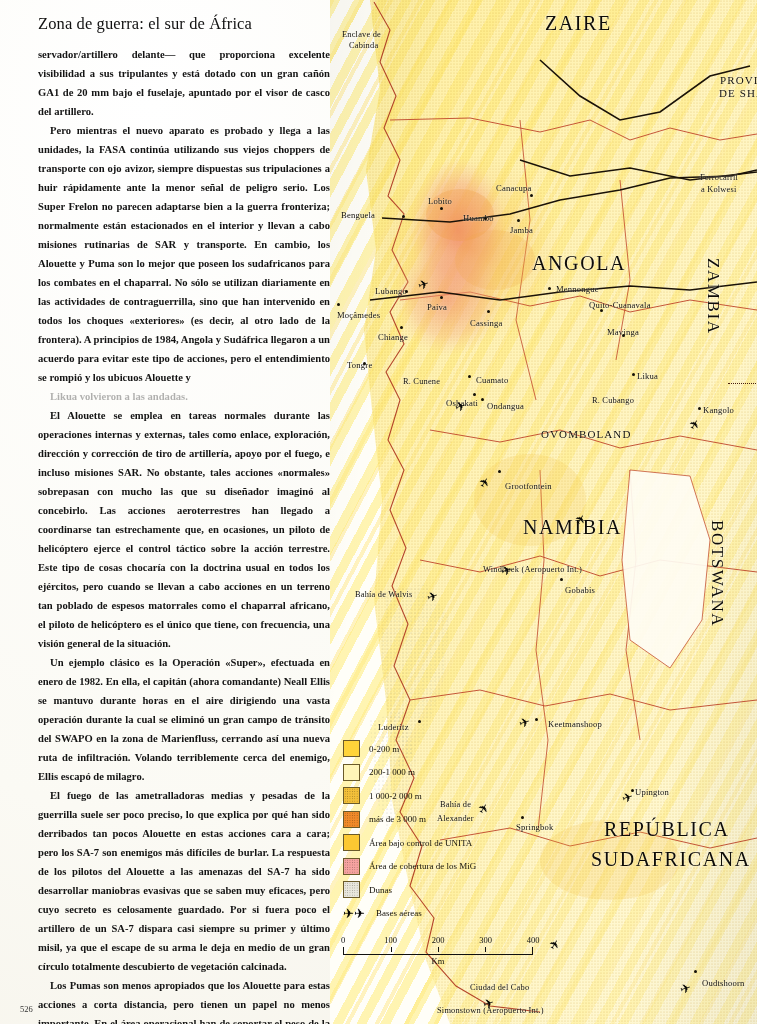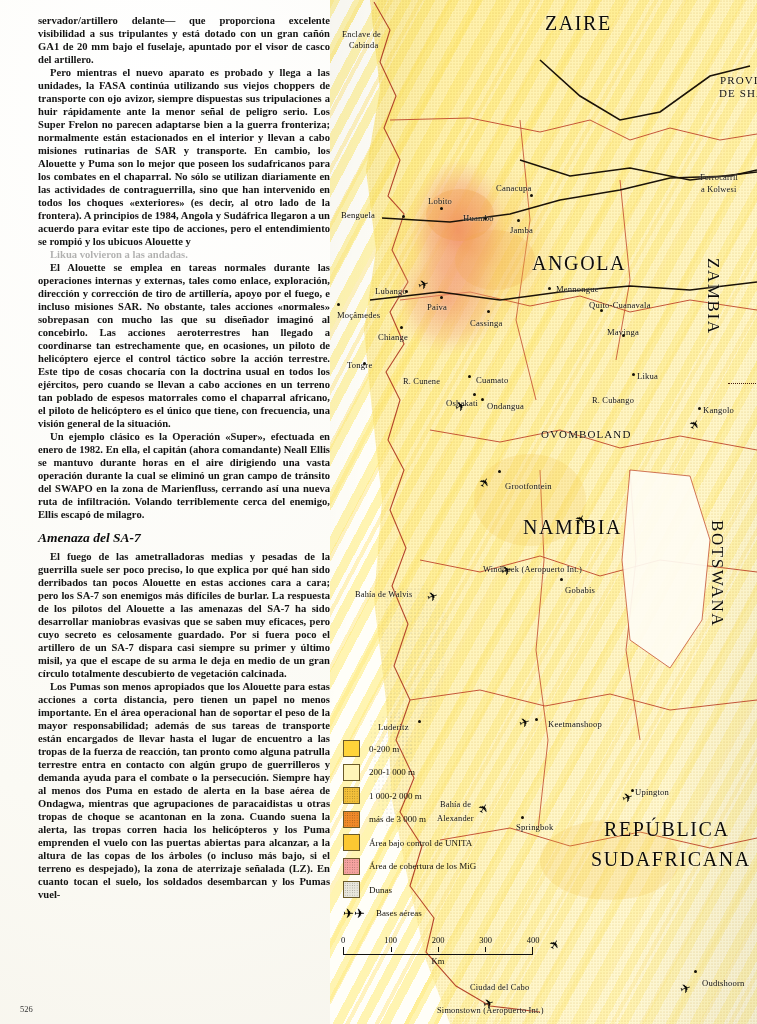--- a/index.html
+++ b/index.html
@@ -33,21 +33,21 @@
     font-family:"Liberation Serif", serif;
     font-weight:bold;
     font-style:italic;
     font-size:13.5px;
     color:#0d0d0d;
     margin:9px 0 4px 0;
   }
   .para{
     font-family:"Liberation Serif", serif;
     font-size:10.6px;
-    line-height:13px;
+    line-height:19px;
     color:#141414;
     text-align:justify;
     margin:0;
     text-indent:12px;
     font-weight:600;
     -webkit-font-smoothing:none;
   }
   .para.first{text-indent:0;}
   .faded{
     opacity:.33;
@@ -159,28 +159,28 @@
     position:absolute;inset:0;pointer-events:none;
     background:linear-gradient(100deg, rgba(0,0,0,.035) 0%, rgba(0,0,0,0) 22%, rgba(0,0,0,0) 78%, rgba(0,0,0,.05) 100%);
   }
 </style>
 </head>
 <body>
 
 <div class="page">
 
   <div class="col">
+    <h1 class="article-title">Zona de guerra: el sur de África</h1>
 
     <p class="para first">servador/artillero delante— que proporciona excelente visibilidad a sus tripulantes y está dotado con un gran cañón GA1 de 20 mm bajo el fuselaje, apuntado por el visor de casco del artillero.</p>
     <p class="para">Pero mientras el nuevo aparato es probado y llega a las unidades, la FASA continúa utilizando sus viejos choppers de transporte con ojo avizor, siempre dispuestas sus tripulaciones a huir rápidamente ante la menor señal de peligro serio. Los Super Frelon no parecen adaptarse bien a la guerra fronteriza; normalmente están estacionados en el interior y llevan a cabo misiones rutinarias de SAR y transporte. En cambio, los Alouette y Puma son lo mejor que poseen los sudafricanos para los combates en el chaparral. No sólo se utilizan diariamente en las actividades de contraguerrilla, sino que han intervenido en todos los choques «exteriores» (es decir, al otro lado de la frontera). A principios de 1984, Angola y Sudáfrica llegaron a un acuerdo para evitar este tipo de acciones, pero el entendimiento se rompió y los ubicuos Alouette y</p>
     <p class="para faded">Likua volvieron a las andadas.</p>
     <p class="para">El Alouette se emplea en tareas normales durante las operaciones internas y externas, tales como enlace, exploración, dirección y corrección de tiro de artillería, apoyo por el fuego, e incluso misiones SAR. No obstante, tales acciones «normales» sobrepasan con mucho las que su diseñador imaginó al concebirlo. Las acciones aeroterrestres han llegado a coordinarse tan estrechamente que, en ocasiones, un piloto de helicóptero ejerce el control táctico sobre la acción terrestre. Este tipo de cosas chocaría con la doctrina usual en todos los ejércitos, pero cuando se llevan a cabo acciones en un terreno tan poblado de espesos matorrales como el chaparral africano, el piloto de helicóptero es el único que tiene, con frecuencia, una visión general de la situación.</p>
     <p class="para">Un ejemplo clásico es la Operación «Super», efectuada en enero de 1982. En ella, el capitán (ahora comandante) Neall Ellis se mantuvo durante horas en el aire dirigiendo una vasta operación durante la cual se eliminó un gran campo de tránsito del SWAPO en la zona de Marienfluss, cerrando así una nueva ruta de infiltración. Volando terriblemente cerca del enemigo, Ellis escapó de milagro.</p>
 
-    <h2 class="sub-title">Amenaza del SA-7</h2>
 
     <p class="para">El fuego de las ametralladoras medias y pesadas de la guerrilla suele ser poco preciso, lo que explica por qué han sido derribados tan pocos Alouette en estas acciones cara a cara; pero los SA-7 son enemigos más difíciles de burlar. La respuesta de los pilotos del Alouette a las amenazas del SA-7 ha sido desarrollar maniobras evasivas que se saben muy eficaces, pero cuyo secreto es celosamente guardado. Por si fuera poco el artillero de un SA-7 dispara casi siempre su primer y último misil, ya que el escape de su arma le deja en medio de un gran círculo totalmente descubierto de vegetación calcinada.</p>
     <p class="para">Los Pumas son menos apropiados que los Alouette para estas acciones a corta distancia, pero tienen un papel no menos importante. En el área operacional han de soportar el peso de la mayor responsabilidad; además de sus tareas de transporte están encargados de llevar hasta el lugar de encuentro a las tropas de la fuerza de reacción, tan pronto como alguna patrulla terrestre entra en contacto con algún grupo de guerrilleros y demanda ayuda para el combate o la persecución. Siempre hay al menos dos Puma en estado de alerta en la base aérea de Ondagwa, mientras que agrupaciones de paracaidistas u otras tropas de choque se acantonan en la zona. Cuando suena la alerta, las tropas corren hacia los helicópteros y los Puma emprenden el vuelo con las puertas abiertas para alcanzar, a la altura de las copas de los árboles (o incluso más bajo, si el terreno es despejado), la zona de aterrizaje señalada (LZ). En cuanto tocan el suelo, los soldados desembarcan y los Pumas vuel-</p>
   </div>
 
   <div class="page-num">526</div>
 
   <div class="map">
     <div class="map-bg"></div>
 

